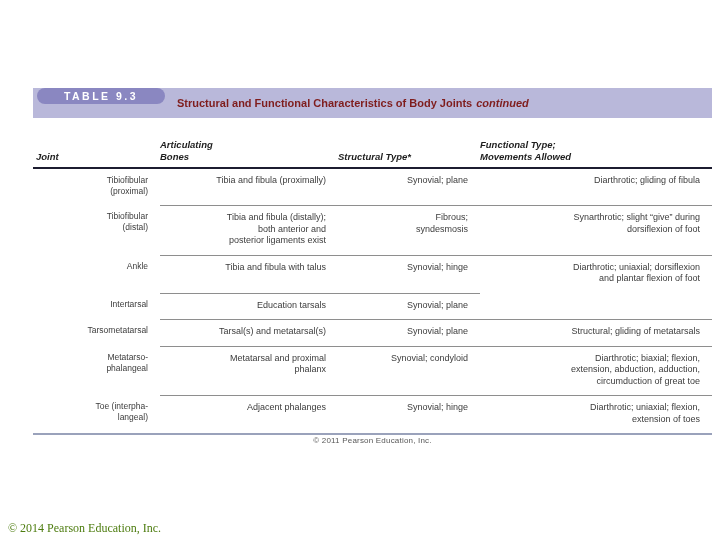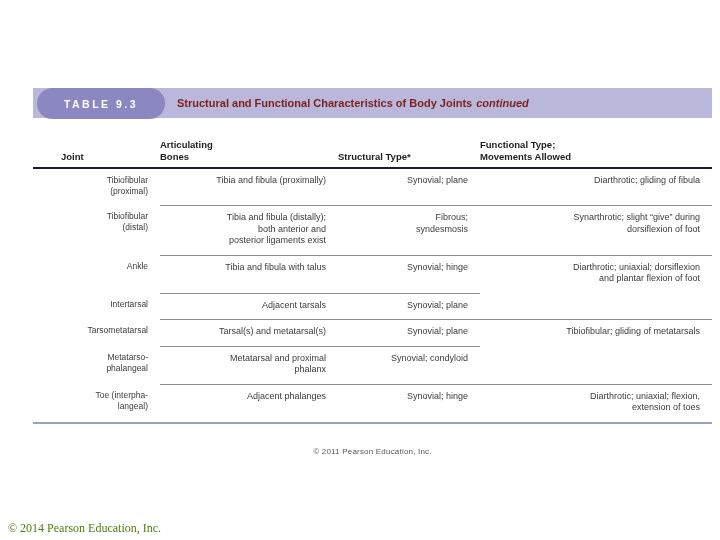--- a/index.html
+++ b/index.html
@@ -12,49 +12,49 @@
   *{margin:0;padding:0;box-sizing:border-box;}
   html,body{width:720px;height:540px;background:#ffffff;overflow:hidden;
     font-family:"Liberation Sans",sans-serif;}
   .page{position:relative;width:720px;height:540px;background:#fff;}
 
   .table-area{position:absolute;left:33px;top:88px;width:679px;}
 
   
   .title-bar{position:relative;height:30px;background:var(--bar);
     display:flex;align-items:center;}
-  .pill{position:absolute;left:4px;top:0;width:128px;height:31px;
+  .pill{position:absolute;left:4px;top:0;width:128px;height:16px;
     background:var(--pill);border-radius:16px;color:#ffffff;
     display:flex;align-items:center;justify-content:center;
     font-size:10.5px;font-weight:bold;letter-spacing:2.5px;}
   .title{margin-left:144px;font-size:11px;color:#7f1d1d;white-space:nowrap;}
   .title b{font-weight:bold;}
   .title i{font-weight:bold;font-style:italic;margin-left:4px;}
 
   
   .col-headers,.row{display:grid;grid-template-columns:127px 178px 142px 1fr;}
 
   .col-headers{min-height:51px;align-items:end;padding-bottom:5px;
     border-bottom:2px solid var(--header_line);}
   .col-headers .cell{font-size:9.5px;font-weight:bold;color:#1e1e1e;
-    line-height:11.5px;white-space:pre-line;}
+    line-height:11.5px;white-space:pre-line;font-style:italic;}
 
   .cell{white-space:pre-line;padding-right:12px;}
   .row .cell{font-size:9px;line-height:11.5px;color:#3c3c3c;
     padding-top:6px;padding-bottom:8px;}
   .row .cell.joint{font-size:8.5px;line-height:11px;padding-left:3px;}
-  .col-headers .cell.joint{padding-left:3px;margin-left:25px;}
+  .col-headers .cell.joint{padding-left:3px;}
 
   
   .row + .row .cell{border-top:1px solid var(--row_line);}
   .row + .row .cell.joint{border-top:none;}
 
   .tbody{border-bottom:2.5px solid var(--bottom_line);text-align:right;}
 
-  .credit{margin-top:23px;text-align:center;font-size:8px;color:#585858;
+  .credit{margin-top:1px;text-align:center;font-size:8px;color:#585858;
     letter-spacing:0.2px;}
 
   .copyright{position:absolute;left:8px;top:521px;
     font-family:"Liberation Serif",serif;font-size:12px;color:#4d7c0f;}
 </style>
 </head>
 <body>
 
 <div class="page">
   <div class="table-area">
@@ -97,37 +97,40 @@
   <div class="row">
     <div class="cell joint">Ankle</div>
     <div class="cell">Tibia and fibula with talus</div>
     <div class="cell">Synovial; hinge</div>
     <div class="cell">Diarthrotic; uniaxial; dorsiflexion
 and plantar flexion of foot</div>
   </div>
 
   <div class="row">
     <div class="cell joint">Intertarsal</div>
-    <div class="cell">Adjacent tarsals</div>
+    <div class="cell">Education tarsals</div>
     <div class="cell">Synovial; plane</div>
   </div>
 
   <div class="row">
     <div class="cell joint">Tarsometatarsal</div>
     <div class="cell">Tarsal(s) and metatarsal(s)</div>
     <div class="cell">Synovial; plane</div>
-    <div class="cell">Tibiofibular; gliding of metatarsals</div>
+    <div class="cell">Structural; gliding of metatarsals</div>
   </div>
 
   <div class="row">
     <div class="cell joint">Metatarso-
 phalangeal</div>
     <div class="cell">Metatarsal and proximal
 phalanx</div>
     <div class="cell">Synovial; condyloid</div>
+    <div class="cell">Diarthrotic; biaxial; flexion,
+extension, abduction, adduction,
+circumduction of great toe</div>
   </div>
 
   <div class="row">
     <div class="cell joint">Toe (interpha-
 langeal)</div>
     <div class="cell">Adjacent phalanges</div>
     <div class="cell">Synovial; hinge</div>
     <div class="cell">Diarthrotic; uniaxial; flexion,
 extension of toes</div>
   </div>

